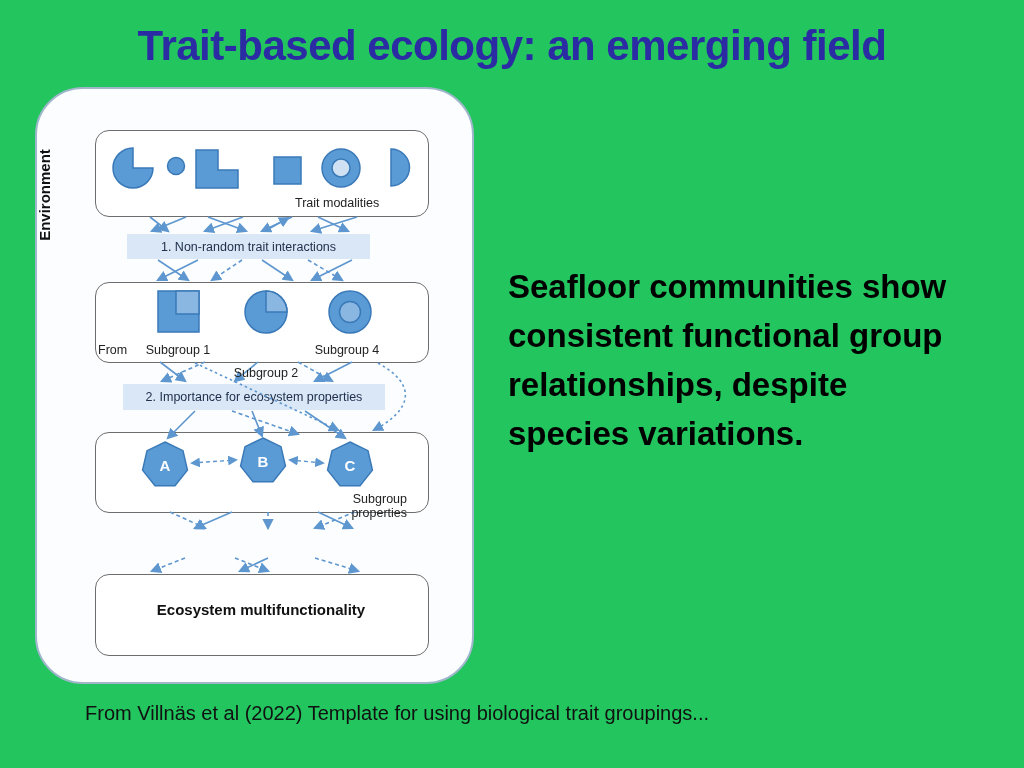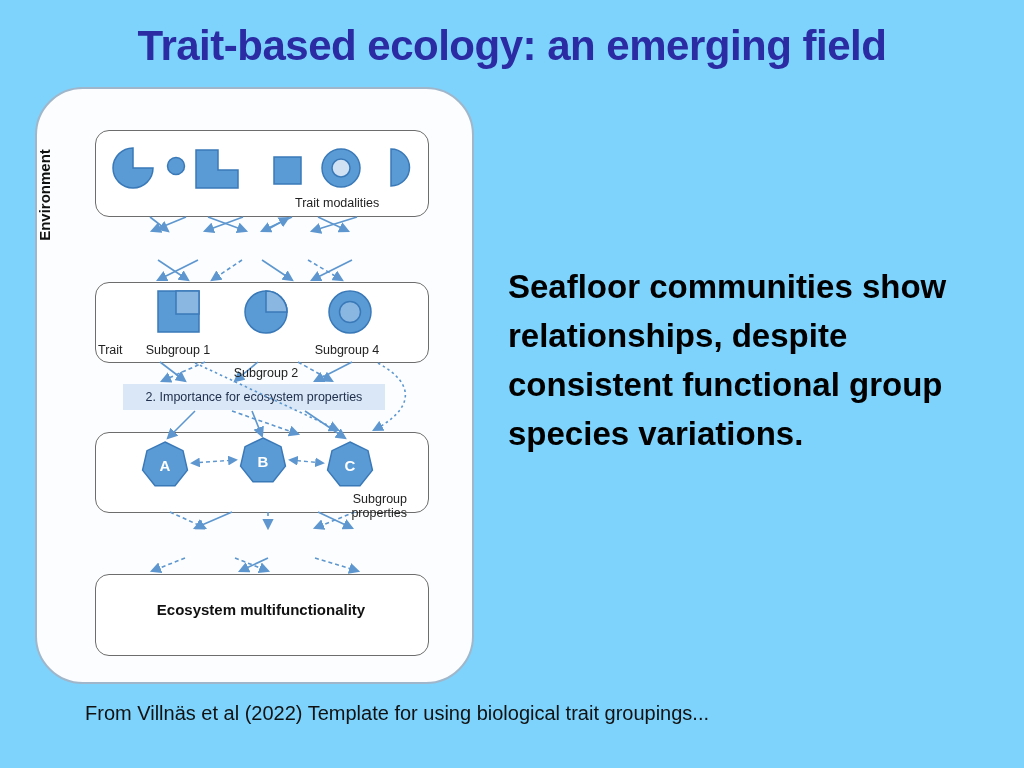--- a/index.html
+++ b/index.html
@@ -1,17 +1,17 @@
 <!DOCTYPE html>
 <html><head>
 <meta charset="utf-8">
 <style>
   html,body{margin:0;padding:0;background:#fff;}
   .slide{
-    position:relative;width:1024px;height:768px;background:#7dd3fc;overflow:hidden;
+    position:relative;width:1024px;height:768px;background:#22c55e;overflow:hidden;
     font-family:"Liberation Sans",sans-serif;
   }
   .title{
     position:absolute;left:0;top:22px;width:1024px;text-align:center;
     font-size:42px;font-weight:600;color:#2b2ba3;letter-spacing:-0.5px;
   }
   .env{
     position:absolute;left:35px;top:87px;width:435px;height:593px;
     border:2px solid #9fb6cb;border-radius:48px;background:#fcfdfe;
   }
@@ -65,24 +65,25 @@
   <div class="title">Trait-based ecology: an emerging field</div>
 
   <div class="env"></div>
   <div class="env-label">Environment</div>
 
   <div class="dbox box1"></div>
   <div class="dbox box2"></div>
   <div class="dbox box3"></div>
   <div class="dbox box4"></div>
 
+  <div class="band band1">1. Non-random trait interactions</div>
   <div class="band band2">2. Importance for ecosystem properties</div>
 
   <div class="small-label lbl-trait-modalities">Trait modalities</div>
-  <div class="small-label lbl-trait">Trait</div>
+  <div class="small-label lbl-trait">From</div>
   <div class="small-label lbl-sub1">Subgroup 1</div>
   <div class="small-label lbl-sub2">Subgroup 2</div>
   <div class="small-label lbl-sub3">Subgroup 4</div>
   <div class="small-label lbl-eco-props">Subgroup properties</div>
   <div class="lbl-multifunc">Ecosystem multifunctionality</div>
 
   <svg class="overlay" width="1024" height="768" viewBox="0 0 1024 768">
     <defs>
       <marker id="arr" viewBox="0 0 10 10" refX="8" refY="5" markerWidth="7" markerHeight="7" orient="auto-start-reverse">
         <path d="M0,0 L10,5 L0,10 Z" fill="#5e97cf"></path>
@@ -160,20 +161,20 @@
 
       <line x1="185" y1="558" x2="152" y2="571" stroke-dasharray="4 3" marker-end="url(#arr)"></line>
       <line x1="235" y1="558" x2="268" y2="571" stroke-dasharray="4 3" marker-end="url(#arr)"></line>
       <line x1="268" y1="558" x2="240" y2="571" marker-end="url(#arr)"></line>
       <line x1="315" y1="558" x2="358" y2="571" stroke-dasharray="4 3" marker-end="url(#arr)"></line>
     </g>
   </svg>
 
   <div class="side-text">
     <div>Seafloor communities show</div>
+    <div>consistent functional group</div>
     <div>relationships, despite</div>
-    <div>consistent functional group</div>
     <div>species variations.</div>
   </div>
 
   <div class="caption">From Villnäs et al (2022) Template for using biological trait groupings...</div>
 
 </div>
 
 </body></html>

